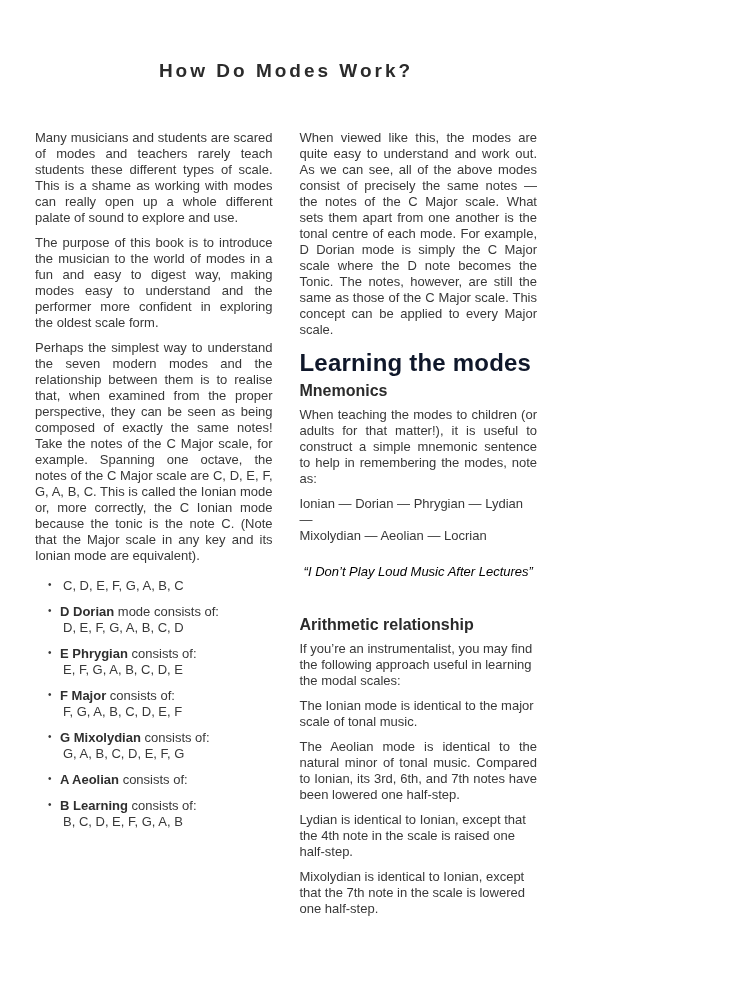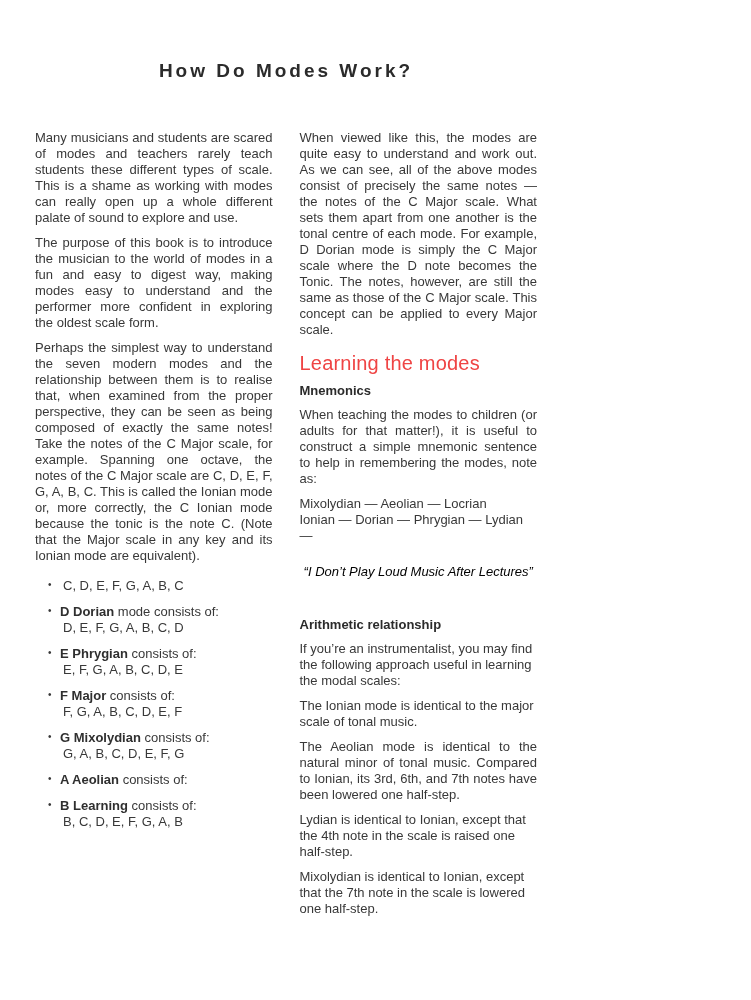--- a/index.html
+++ b/index.html
@@ -56,28 +56,28 @@
     position: absolute;
     left: 13px;
     top: -1px;
     font-size: 10px;
     color: #383838;
   }
   .b { font-weight: 700; color: #2f2f2f; }
   .li-notes { padding-left: 3px; }
   h2.section {
     margin: 17px 0 12px 0;
-    font-size: 20px;
-    font-weight: 400;
-    color: #ef4444;
+    font-size: 24px;
+    font-weight: 700;
+    color: #0f172a;
     letter-spacing: 0.2px;
   }
   h3.sub {
     margin: 0 0 8px 0;
-    font-size: 13px;
+    font-size: 16px;
     font-weight: 700;
     color: #2b2b2b;
   }
   h3.sub.arith { margin-top: 37px; }
   .seq { margin: 0 0 8px 0; }
   .quote {
     margin: 20px 0 0 0;
     text-align: center;
     font-style: italic;
     color: #000000;
@@ -136,22 +136,22 @@
 
     <div class="col">
       <p class="just">When viewed like this, the modes are quite easy to understand and work out. As we can see, all of the above modes consist of precisely the same notes — the notes of the C Major scale. What sets them apart from one another is the tonal centre of each mode. For example, D Dorian mode is simply the C Major scale where the D note becomes the Tonic. The notes, however, are still the same as those of the C Major scale. This concept can be applied to every Major scale.</p>
 
       <h2 class="section">Learning the modes</h2>
 
       <h3 class="sub">Mnemonics</h3>
       <p class="just">When teaching the modes to children (or adults for that matter!), it is useful to construct a simple mnemonic sentence to help in remembering the modes, note as:</p>
 
       <div class="seq">
+        <div>Ionian — Dorian — Phrygian — Lydian —</div>
         <div>Mixolydian — Aeolian — Locrian</div>
-        <div>Ionian — Dorian — Phrygian — Lydian —</div>
       </div>
 
       <div class="quote">“I Don’t Play Loud Music After Lectures”</div>
 
       <h3 class="sub arith">Arithmetic relationship</h3>
       <p>If you’re an instrumentalist, you may find the following approach useful in learning the modal scales:</p>
       <p>The Ionian mode is identical to the major scale of tonal music.</p>
       <p class="just">The Aeolian mode is identical to the natural minor of tonal music. Compared to Ionian, its 3rd, 6th, and 7th notes have been lowered one half-step.</p>
       <p>Lydian is identical to Ionian, except that the 4th note in the scale is raised one half-step.</p>
       <p>Mixolydian is identical to Ionian, except that the 7th note in the scale is lowered one half-step.</p>

